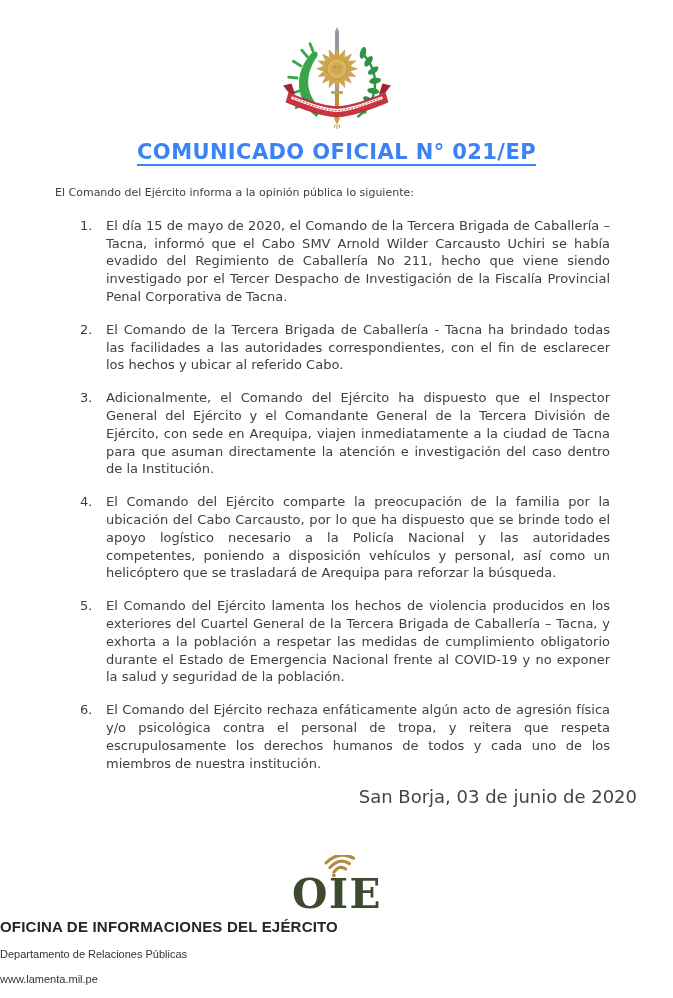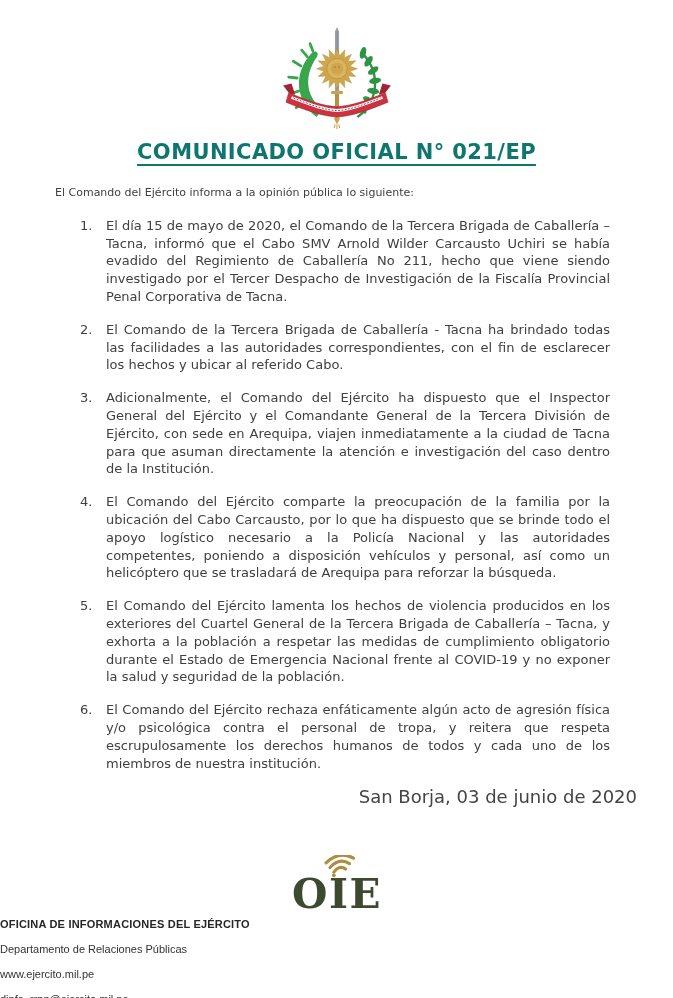--- a/index.html
+++ b/index.html
@@ -15,21 +15,21 @@
   
   .crest { display: block; margin: 0 auto; }
 
   
   .title {
     margin: 10px 0 0 0;
     text-align: center;
     font-size: 21px;
     font-weight: bold;
     letter-spacing: 0.4px;
-    color: #0f766e;
+    color: #3b82f6;
     text-decoration: underline;
     text-decoration-thickness: 2.2px;
     text-underline-offset: 5px;
   }
 
   
   .intro {
     margin: 22px 62px 0 55px;
     font-size: 11px;
     line-height: 1.35;
@@ -54,21 +54,21 @@
     font-size: 18px;
     color: #444444;
   }
 
   
   .footer { margin-top: 48px; text-align: left; }
   .oie-logo { display: block; margin: 0 auto; }
   .f-office {
     font-family: "Liberation Sans", sans-serif;
     font-weight: bold;
-    font-size: 11px;
+    font-size: 15px;
     letter-spacing: 0.2px;
     color: #262626;
     margin-top: 2px;
   }
   .f-line {
     font-family: "Liberation Sans", sans-serif;
     font-size: 11px;
     color: #333333;
     margin-top: 13px;
   }
@@ -162,18 +162,18 @@
       <g stroke="#b08d3e" stroke-width="4" stroke-linecap="round" fill="none">
         <path d="M66,12 Q73,2 81,8"></path>
         <path d="M61,6 Q73,-7 86,1"></path>
         <path d="M56,0 Q73,-16 91,-6"></path>
       </g>
       <circle cx="66" cy="16" r="2.4" fill="#b08d3e"></circle>
       <text x="70" y="58" text-anchor="middle" font-family="DejaVu Serif, serif" font-weight="bold" font-size="52" letter-spacing="2" fill="#3e4a30">OIE</text>
     </svg>
     <div class="f-office">OFICINA DE INFORMACIONES DEL EJÉRCITO</div>
     <div class="f-line">Departamento de Relaciones Públicas</div>
-    <div class="f-line">www.ejercito.mil.pe</div>
+    <div class="f-line">www.lamenta.mil.pe</div>
     <div class="f-line">dinfe_rrpp@ejercito.mil.pe</div>
     <div class="f-line">4487600 Anexo: 2090</div>
   </div>
 
 </div>
 
 </body></html>

